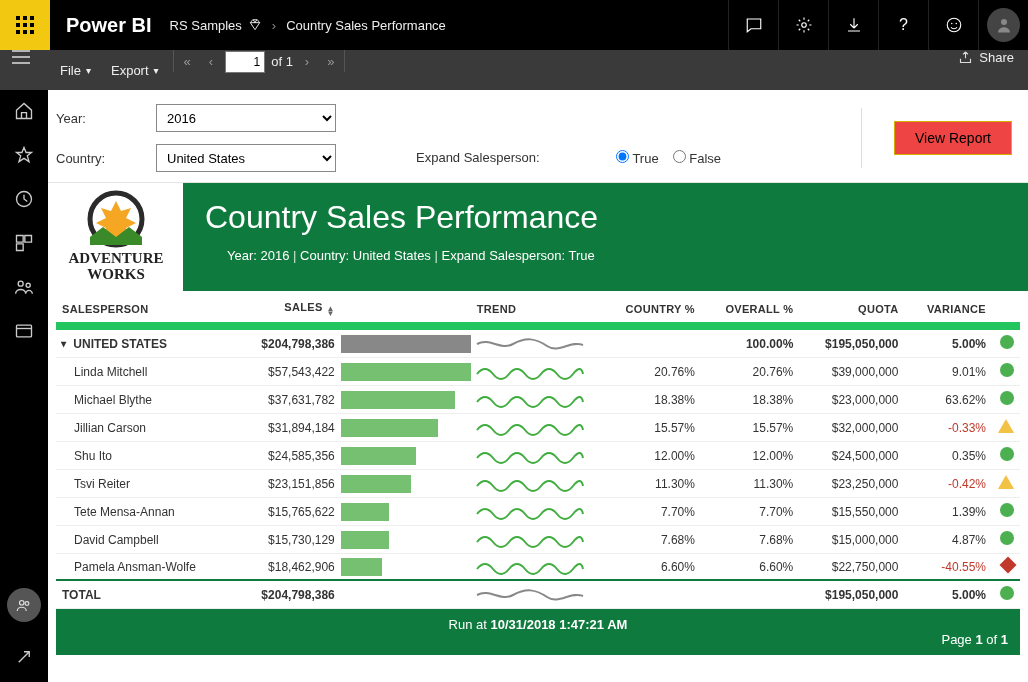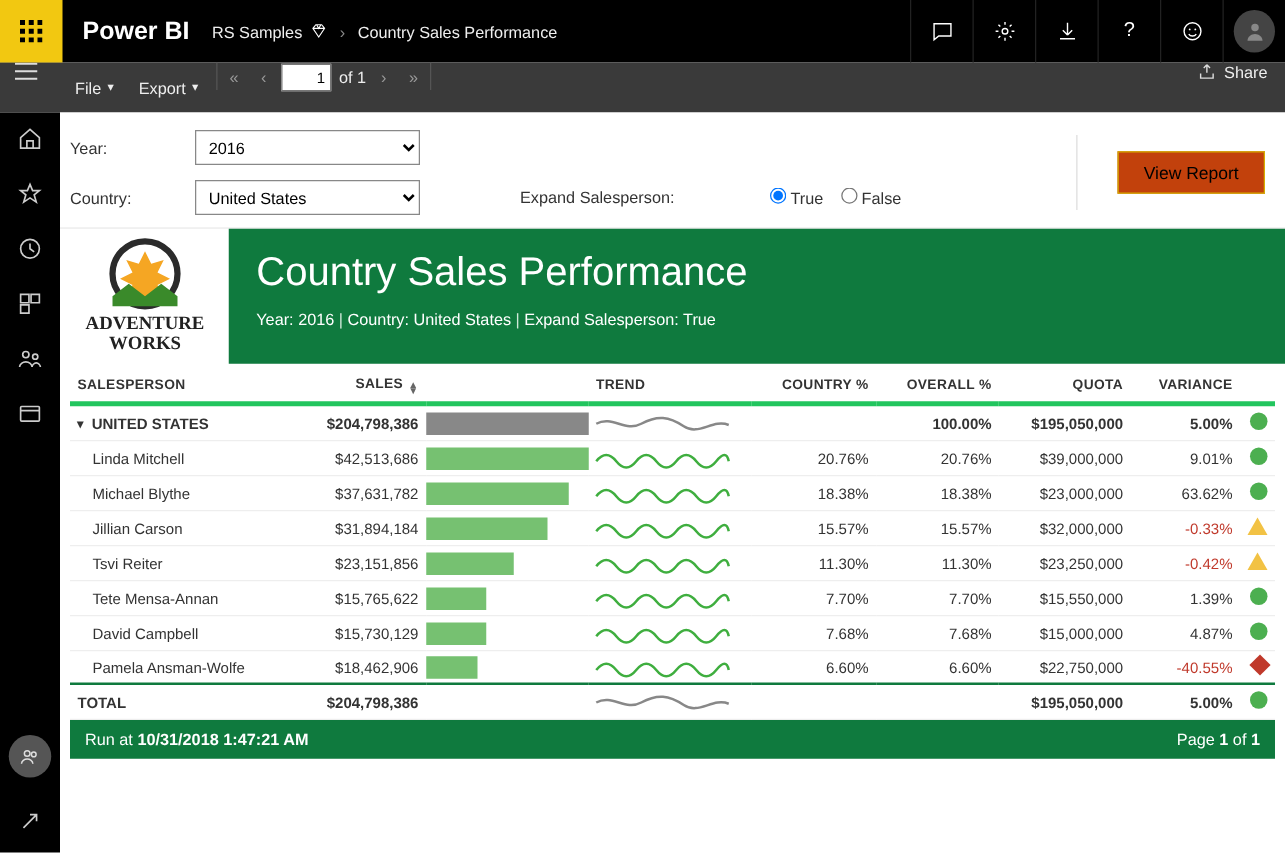--- a/index.html
+++ b/index.html
@@ -34,58 +34,58 @@
   .leftrail .active-deploy { position: absolute; bottom: 60px; width: 34px; height: 34px; border-radius: 50%; background: #555; display: flex; align-items: center; justify-content: center; }
   .leftrail .expand { position: absolute; bottom: 14px; }
 
   
   .main { position: absolute; left: 48px; top: 90px; right: 0; bottom: 0; background: #fff; display: flex; flex-direction: column; }
 
   
   .params { padding: 14px 16px 10px 8px; border-bottom: 1px solid #e5e5e5; display: grid; grid-template-columns: 100px 190px 70px 200px 180px 1fr 140px; align-items: center; row-gap: 12px; }
   .params label { color: #333; font-size: 13px; }
   .params select { width: 180px; height: 28px; border: 1px solid #888; background: #fff; padding: 0 6px; font-size: 13px; }
-  .viewbtn { background: #c2410c; border: 1px solid #d6ae00; height: 34px; padding: 0 20px; font-size: 14px; cursor:pointer; grid-row: 1 / span 2; grid-column: 7; justify-self: end;}
+  .viewbtn { background: #ef4444; border: 1px solid #d6ae00; height: 34px; padding: 0 20px; font-size: 14px; cursor:pointer; grid-row: 1 / span 2; grid-column: 7; justify-self: end;}
   .radiogrp { display:flex; align-items:center; gap:14px; font-size:14px;}
   .param-divider { grid-row: 1 / span 2; grid-column: 6; justify-self:end; width:1px; height:60px; background:#ddd; margin-right:10px;}
 
   
   .rpt-hdr { display: flex; align-items: stretch; }
   .logo { width: 135px; min-width:135px; background: #fff; display: flex; align-items:center; justify-content:center; padding: 4px;}
   .greenband { flex: 1; background: #0f7a3e; color: #fff; padding: 16px 22px; }
   .greenband h1 { font-size: 32px; font-weight: 300; margin-bottom: 12px; }
-  .subparams { font-size: 13px; color: #cfe9d8; }
+  .subparams { font-size: 13px; color: #cfe9d8; margin-left: 22px; }
   .subparams b { color: #fff; font-weight: 400; }
   .subparams .v { color: #fff; }
 
   
   .tablewrap { padding: 0 8px; overflow:auto; }
   table.report { width: 100%; border-collapse: collapse; font-size: 12px; }
-  table.report thead th { text-align: right; font-size: 11px; font-weight: 700; color: #333; padding: 10px 6px 6px; border-bottom: 4px solid #22c55e; letter-spacing: .3px;}
+  table.report thead th { text-align: right; font-size: 11px; font-weight: 700; color: #333; padding: 10px 6px 6px; border-bottom: 8px solid #22c55e; letter-spacing: .3px;}
   table.report thead th.left { text-align: left; }
   table.report tbody td { padding: 5px 6px; border-bottom: 1px solid #eee; text-align: right; white-space: nowrap; }
   table.report tbody td.left { text-align: left; }
   table.report tbody tr.grp td { font-weight: 700; }
   .exp-caret { display:inline-block; transform: rotate(90deg); font-size:10px; margin-right:3px;}
   .bar { height: 18px; background: #76c171; }
   .bar.grey { background: #888; }
   .barcell { width: 130px; padding: 2px 0 !important;}
   .trendcell { width: 130px; padding:1px 4px !important;}
   .trendcell svg { display:block; }
   .neg { color: #c0392b; }
   .indi { width:26px; }
   .dot { width:14px; height:14px; border-radius:50%; background:#4caf50; display:inline-block;}
   .tri { width:0;height:0;border-left:8px solid transparent;border-right:8px solid transparent;border-bottom:14px solid #f2c244; display:inline-block;}
   .diam { width:12px;height:12px; background:#c0392b; transform: rotate(45deg); display:inline-block;}
 
   
   tr.total td { font-weight: 700; border-top: 2px solid #0f7a3e; border-bottom: none; padding: 14px 6px;}
 
   
-  .rpt-foot { background: #0f7a3e; color: #fff; display:flex; align-items:center; padding: 8px 12px; font-size: 13px; margin: 0 8px;}
+  .rpt-foot { background: #0f7a3e; color: #fff; display:flex; align-items:center; padding: 8px 12px; font-size: 13px; margin: 0 8px; flex-direction: column;}
   .rpt-foot .runat b { font-weight: 700; }
   .rpt-foot .pgno { margin-left:auto; }
 
   .sort-icon { display:inline-flex; flex-direction:column; margin-left:4px; line-height:5px; font-size:8px; color:#666;}
 </style>
 </head>
 <body>
 
 <div class="topbar">
   <div class="waffle">
@@ -306,21 +306,21 @@
               </svg>
             </td>
             <td></td>
             <td>100.00%</td>
             <td>$195,050,000</td>
             <td>5.00%</td>
             <td class="indi"><span class="dot"></span></td>
           </tr>
           <tr>
             <td class="left" style="padding-left:18px">Linda Mitchell</td>
-            <td>$42,513,686</td>
+            <td>$57,543,422</td>
             <td class="barcell">
               <div class="bar" style="width:100%"></div>
             </td>
             <td class="trendcell">
               <svg width="110" height="20" viewBox="0 0 110 20">
                 <path fill="none" stroke="#3fae3f" stroke-width="2" d="M2 12 Q 10 2, 18 12 T 34 12 T 50 12 T 66 12 T 82 12 T 98 12 T 108 12"></path>
               </svg>
             </td>
             <td>20.76%</td>
             <td>20.76%</td>
@@ -356,20 +356,37 @@
                 <path fill="none" stroke="#3fae3f" stroke-width="2" d="M2 12 Q 10 2, 18 12 T 34 12 T 50 12 T 66 12 T 82 12 T 98 12 T 108 12"></path>
               </svg>
             </td>
             <td>15.57%</td>
             <td>15.57%</td>
             <td>$32,000,000</td>
             <td class="neg">-0.33%</td>
             <td class="indi"><span class="tri"></span></td>
           </tr>
           <tr>
+            <td class="left" style="padding-left:18px">Shu Ito</td>
+            <td>$24,585,356</td>
+            <td class="barcell">
+              <div class="bar" style="width:58%"></div>
+            </td>
+            <td class="trendcell">
+              <svg width="110" height="20" viewBox="0 0 110 20">
+                <path fill="none" stroke="#3fae3f" stroke-width="2" d="M2 12 Q 10 2, 18 12 T 34 12 T 50 12 T 66 12 T 82 12 T 98 12 T 108 12"></path>
+              </svg>
+            </td>
+            <td>12.00%</td>
+            <td>12.00%</td>
+            <td>$24,500,000</td>
+            <td class="">0.35%</td>
+            <td class="indi"><span class="dot"></span></td>
+          </tr>
+          <tr>
             <td class="left" style="padding-left:18px">Tsvi Reiter</td>
             <td>$23,151,856</td>
             <td class="barcell">
               <div class="bar" style="width:54%"></div>
             </td>
             <td class="trendcell">
               <svg width="110" height="20" viewBox="0 0 110 20">
                 <path fill="none" stroke="#3fae3f" stroke-width="2" d="M2 12 Q 10 2, 18 12 T 34 12 T 50 12 T 66 12 T 82 12 T 98 12 T 108 12"></path>
               </svg>
             </td>

